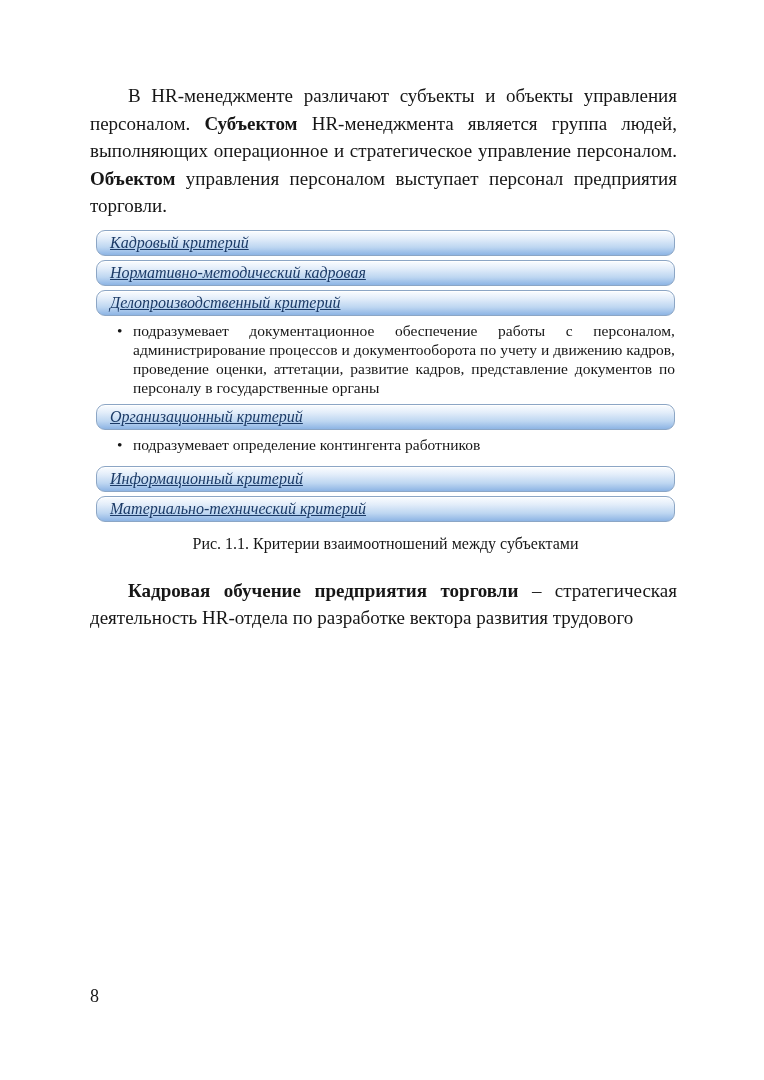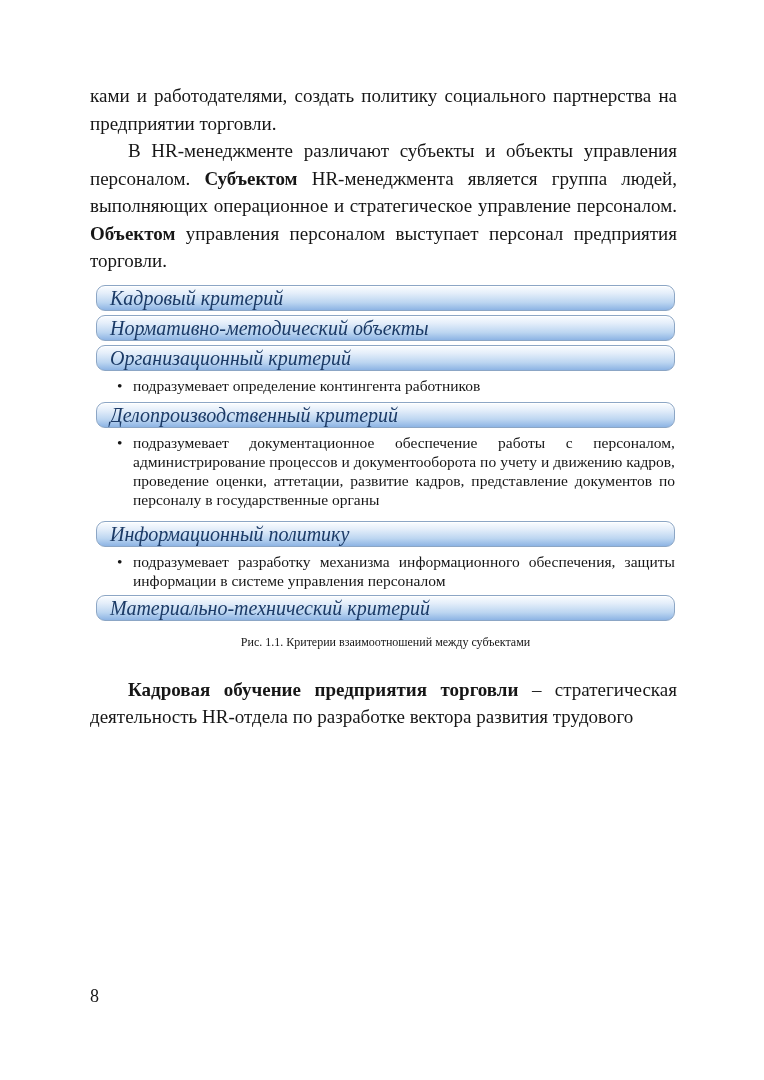--- a/index.html
+++ b/index.html
@@ -23,83 +23,80 @@
   .criterion:nth-child(6){}
   .bar{
     height:26px;box-sizing:border-box;
     border:1px solid var(--bar-border,#8ca6c5);
     border-radius:9px;
     background:linear-gradient(to bottom,#fbfdff 0%,#e4eefa 30%,#bdd6f1 68%,var(--bar-bottom,#8db4e4) 100%);
     box-shadow:inset 0 1px 0 rgba(255,255,255,.95);
     display:flex;align-items:center;padding:0 13px;
   }
   .bar-title{
-    font-style:italic;font-size:20px;line-height:16px;
+    font-style:italic;font-size:16px;line-height:16px;
     color:var(--title-color,#1b3a66);
     white-space:nowrap;
+    text-decoration:underline;
   }
   .bullets{margin:5px 0 5px 0;padding:0;list-style:none;}
   .bullets li{
     position:relative;padding-left:37px;
     font-size:15.5px;line-height:19px;text-align:justify;
   }
   .bullets li::before{content:"\2022";position:absolute;left:21px;top:0;}
 
-  figcaption{margin-top:10px;text-align:center;font-size:12px;line-height:23px;}
+  figcaption{margin-top:10px;text-align:center;font-size:16px;line-height:23px;}
   .cap-line{display:block;}
 
   .bottom-block{margin-top:22px;}
   .page-number{position:absolute;left:90px;top:986px;font-size:18px;}
 </style>
 </head>
 <body>
 
 <div class="page">
   <div class="content">
 
     <section id="top-paragraphs">
-        <p class="para"><span class="">ками и работодателями, создать политику социального партнерства на предприятии торговли.</span></p>
         <p class="para indent"><span class="">В HR-менеджменте различают субъекты и объекты управления персоналом. </span><span class="run-b run-i">Субъектом</span><span class=""> HR-менеджмента является группа людей, выполняющих операционное и стратегическое управление персоналом. </span><span class="run-b run-i">Объектом</span><span class=""> управления персоналом выступает персонал предприятия торговли.</span></p>
       </section>
 
     <figure class="criteria-figure">
       <div id="criteria-list">
           <div class="criterion">
             <div class="bar">
               <span class="bar-title">Кадровый критерий</span>
             </div>
           </div>
           <div class="criterion">
             <div class="bar">
-              <span class="bar-title">Нормативно-методический объекты</span>
+              <span class="bar-title">Нормативно-методический кадровая</span>
             </div>
+          </div>
+          <div class="criterion">
+            <div class="bar">
+              <span class="bar-title">Делопроизводственный критерий</span>
+            </div>
+            <ul class="bullets">
+              <li>подразумевает документационное обеспечение работы с персоналом, администрирование процессов и документооборота по учету и движению кадров, проведение оценки, аттетации, развитие кадров, представление документов по персоналу в государственные органы</li>
+            </ul>
           </div>
           <div class="criterion">
             <div class="bar">
               <span class="bar-title">Организационный критерий</span>
             </div>
             <ul class="bullets">
               <li>подразумевает определение контингента работников</li>
             </ul>
           </div>
           <div class="criterion">
             <div class="bar">
-              <span class="bar-title">Делопроизводственный критерий</span>
+              <span class="bar-title">Информационный критерий</span>
             </div>
-            <ul class="bullets">
-              <li>подразумевает документационное обеспечение работы с персоналом, администрирование процессов и документооборота по учету и движению кадров, проведение оценки, аттетации, развитие кадров, представление документов по персоналу в государственные органы</li>
-            </ul>
-          </div>
-          <div class="criterion">
-            <div class="bar">
-              <span class="bar-title">Информационный политику</span>
-            </div>
-            <ul class="bullets">
-              <li>подразумевает разработку механизма информационного обеспечения, защиты информации в системе управления персоналом</li>
-            </ul>
           </div>
           <div class="criterion">
             <div class="bar">
               <span class="bar-title">Материально-технический критерий</span>
             </div>
           </div>
         </div>
       <figcaption>
         <span class="cap-line">Рис. 1.1. Критерии взаимоотношений между субъектами</span>
       </figcaption>

